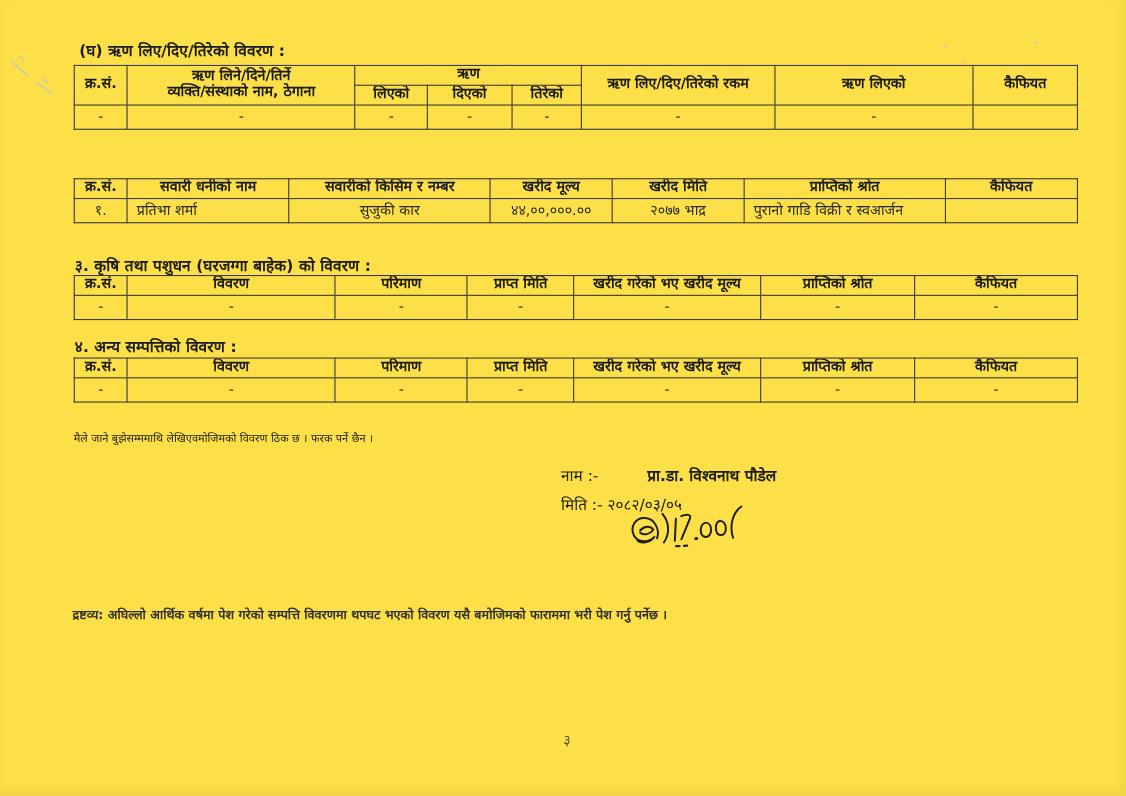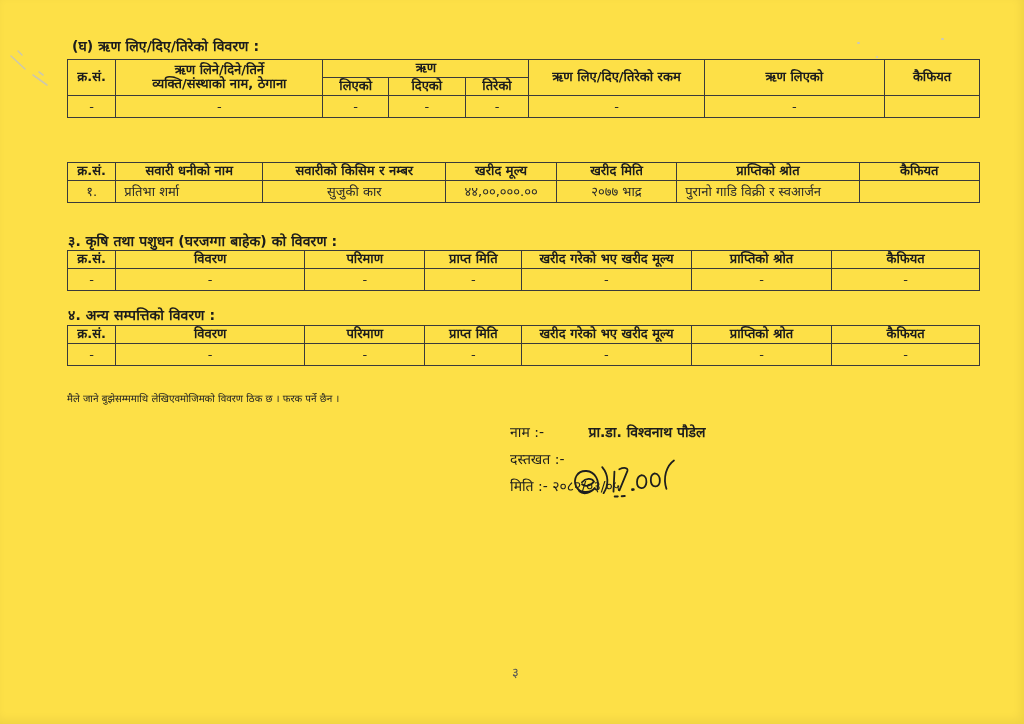--- a/index.html
+++ b/index.html
@@ -205,39 +205,37 @@
   </div>
 
   <div class="abs declaration" style="left:67px;top:391px">मैले जाने बुझेसम्ममाथि लेखिएवमोजिमको विवरण ठिक छ । फरक पर्ने छैन ।</div>
 
   <div class="abs sigblock" style="left:510px;top:422px;width:330px;height:110px">
     <div class="sigrow">
       <span class="lbl">नाम :-</span>
       <span class="val">प्रा.डा. विश्वनाथ पौडेल</span>
     </div>
     <div class="sigrow">
-      <span class="lbl">दस्तखत :-</span>
-    </div>
-    <div class="sigrow">
       <span class="lbl">मिति :-</span>
       <span class="val-n">२०८२/०३/०५</span>
     </div>
 
     <svg class="signature-svg" width="110" height="48" viewBox="0 0 110 48">
       <g fill="none" stroke="#1e1e1e" stroke-width="1.8" stroke-linecap="round">
         <path d="M27,30 C30,22 26,12 17,11 C8,10 3,18 6,26 C9,33 20,34 25,28 C21,33 13,35 9,31"></path>
         <path d="M12,22 C16,18 22,18 24,22 C21,26 15,27 12,24"></path>
         <path d="M33,8 C39,16 39,26 33,34"></path>
         <path d="M45,13 L43,33"></path>
         <path d="M50,11 C55,9 59,10 58,13 L49,32"></path>
         <path d="M44,38 L47,38 M51,38 L54,38" stroke-width="2"></path>
         <path d="M62,32 L63,32" stroke-width="2.6"></path>
         <path d="M72,18 C66,19 65,30 71,31 C77,32 79,19 72,18"></path>
         <path d="M85,17 C80,18 79,29 85,30 C91,31 92,18 85,17"></path>
         <path d="M96,33 C93,22 97,10 105,5"></path>
       </g>
     </svg>
   </div>
 
+  <div class="abs footnote" style="left:66px;top:551px">द्रष्टव्य: अघिल्लो आर्थिक वर्षमा पेश गरेको सम्पत्ति विवरणमा थपघट भएको विवरण यसै बमोजिमको फाराममा भरी पेश गर्नु पर्नेछ ।</div>
 
   <div class="abs pagenum" style="left:512px;top:663px">३</div>
 
 </div>
 
 </body></html>

